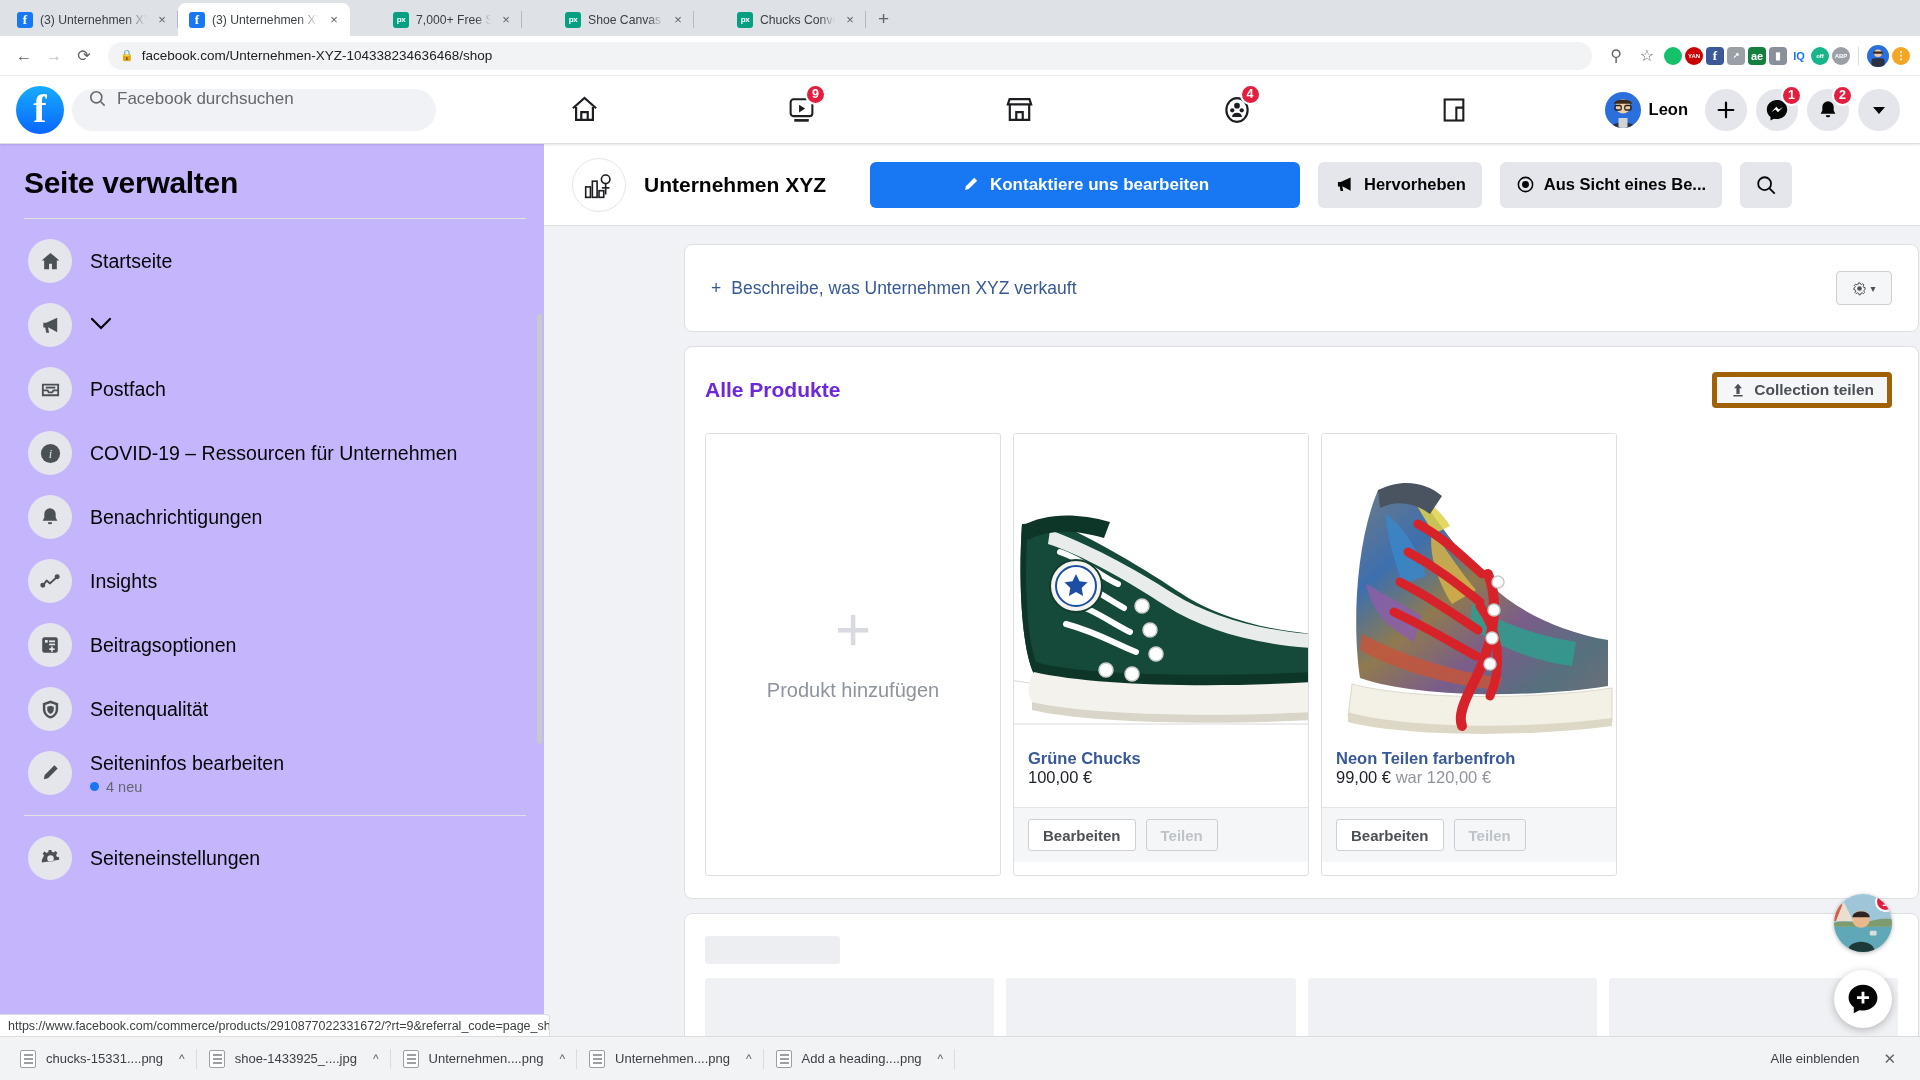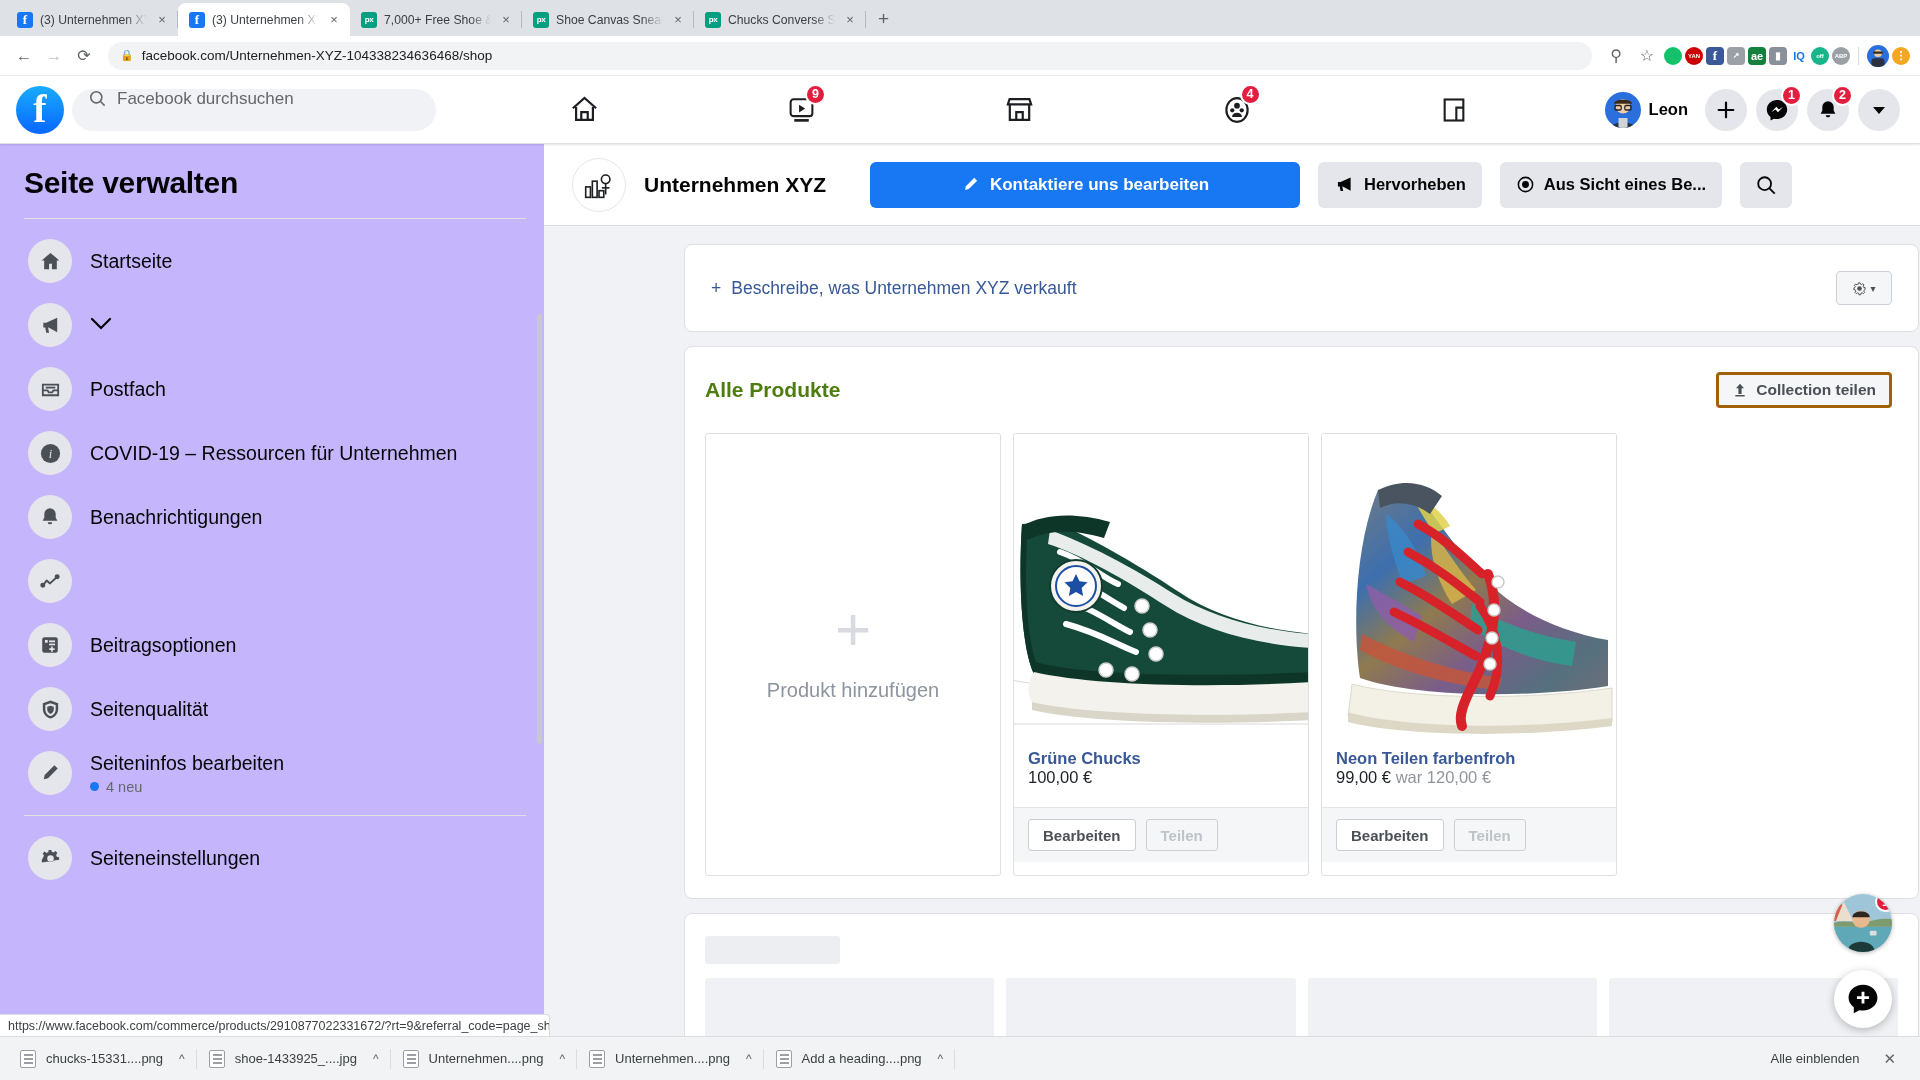--- a/index.html
+++ b/index.html
@@ -27,21 +27,21 @@
     width: 1px; background: #b6bac0;
   }
   .tab .favicon { width: 16px; height: 16px; flex: 0 0 16px; border-radius: 3px; }
   .fav-fb {
     background: #1877f2; border-radius: 50%; color: #fff; font-weight: bold;
     font-size: 13px; line-height: 16px; text-align: center;
     font-family: "Liberation Serif", serif;
   }
   .fav-px {
     background: #05a081; color: #fff; font-size: 8px; font-weight: bold;
-    line-height: 16px; text-align: center; letter-spacing: -.5px;
+    line-height: 16px; text-align: center; letter-spacing: -.5px; margin-left: 32px;
   }
   .tab .ttl {
     flex: 1 1 auto; overflow: hidden; white-space: nowrap;
     text-overflow: clip; font-size: 12.2px;
     -webkit-mask-image: linear-gradient(to right,#000 80%,transparent 100%);
             mask-image: linear-gradient(to right,#000 80%,transparent 100%);
   }
   .tab .x { flex: 0 0 16px; font-size: 13px; color: #5f6368; text-align: center; }
   .newtab { font-size: 19px; color: #5f6368; padding: 0 12px 6px 12px; align-self: flex-end; }
 
@@ -159,23 +159,23 @@
 
   .card-desc { height: 88px; display: flex; align-items: center; justify-content: space-between; padding: 0 26px; }
   .adddesc { color: #385898; font-size: 17.5px; display: flex; align-items: center; gap: 10px; }
   .gear-btn {
     width: 56px; height: 34px; border: 1px solid #ccd0d5; border-radius: 4px; background: #f5f6f7;
     display: flex; align-items: center; justify-content: center; gap: 3px; color: #4b4f56; font-size: 13px;
   }
 
   .card-products { padding: 0 0 22px 0; }
   .prod-hdr { height: 86px; display: flex; align-items: center; justify-content: space-between; padding: 0 26px 0 20px; }
-  .prod-title { font-size: 21px; font-weight: bold; color: #4d7c0f; }
+  .prod-title { font-size: 21px; font-weight: bold; color: #6d28d9; }
   .share-btn {
-    border: 3px solid #a16207; background: #f5f6f7; border-radius: 4px; height: 36px;
+    border: 5px solid #a16207; background: #f5f6f7; border-radius: 4px; height: 36px;
     display: flex; align-items: center; gap: 8px; padding: 0 13px; font-size: 15.5px;
     font-weight: bold; color: #4b4f56;
   }
 
   .prod-grid { display: flex; gap: 12px; padding: 0 20px; }
   .pcard { width: 296px; border: 1px solid #dddfe2; border-radius: 3px; background: #fff; overflow: hidden; }
   .pcard.add {
     height: 443px; display: flex; flex-direction: column; align-items: center; justify-content: center;
     gap: 28px; color: #8d949e;
   }
@@ -459,20 +459,21 @@
       </div>
 
       <div class="sb-item">
         <div class="sb-ico">
           <svg width="23" height="23" viewBox="0 0 24 24" fill="none" stroke="#4b4f56" stroke-width="2" stroke-linecap="round" stroke-linejoin="round">
               <path d="M4 16l4-5 3.5 3L19 7"></path>
               <circle cx="19" cy="7" r="1.6" fill="#4b4f56"></circle>
               <circle cx="4" cy="16" r="1.6" fill="#4b4f56"></circle>
             </svg>
         </div>
+        <div class="sb-lbl">Insights</div>
       </div>
 
       <div class="sb-item">
         <div class="sb-ico">
           <svg width="22" height="22" viewBox="0 0 24 24" fill="#4b4f56">
               <rect x="3.5" y="3.5" width="17" height="17" rx="2.5"></rect>
               <rect x="6.5" y="6.5" width="3" height="3" fill="#e4e6eb"></rect>
               <rect x="11" y="7" width="6.5" height="2" fill="#e4e6eb"></rect>
               <rect x="11" y="10.5" width="6.5" height="1.8" fill="#e4e6eb"></rect>
               <path d="M11.2 15.6h2v-2h1.8v2h2v1.8h-2v2h-1.8v-2h-2z" fill="#e4e6eb"></path>

